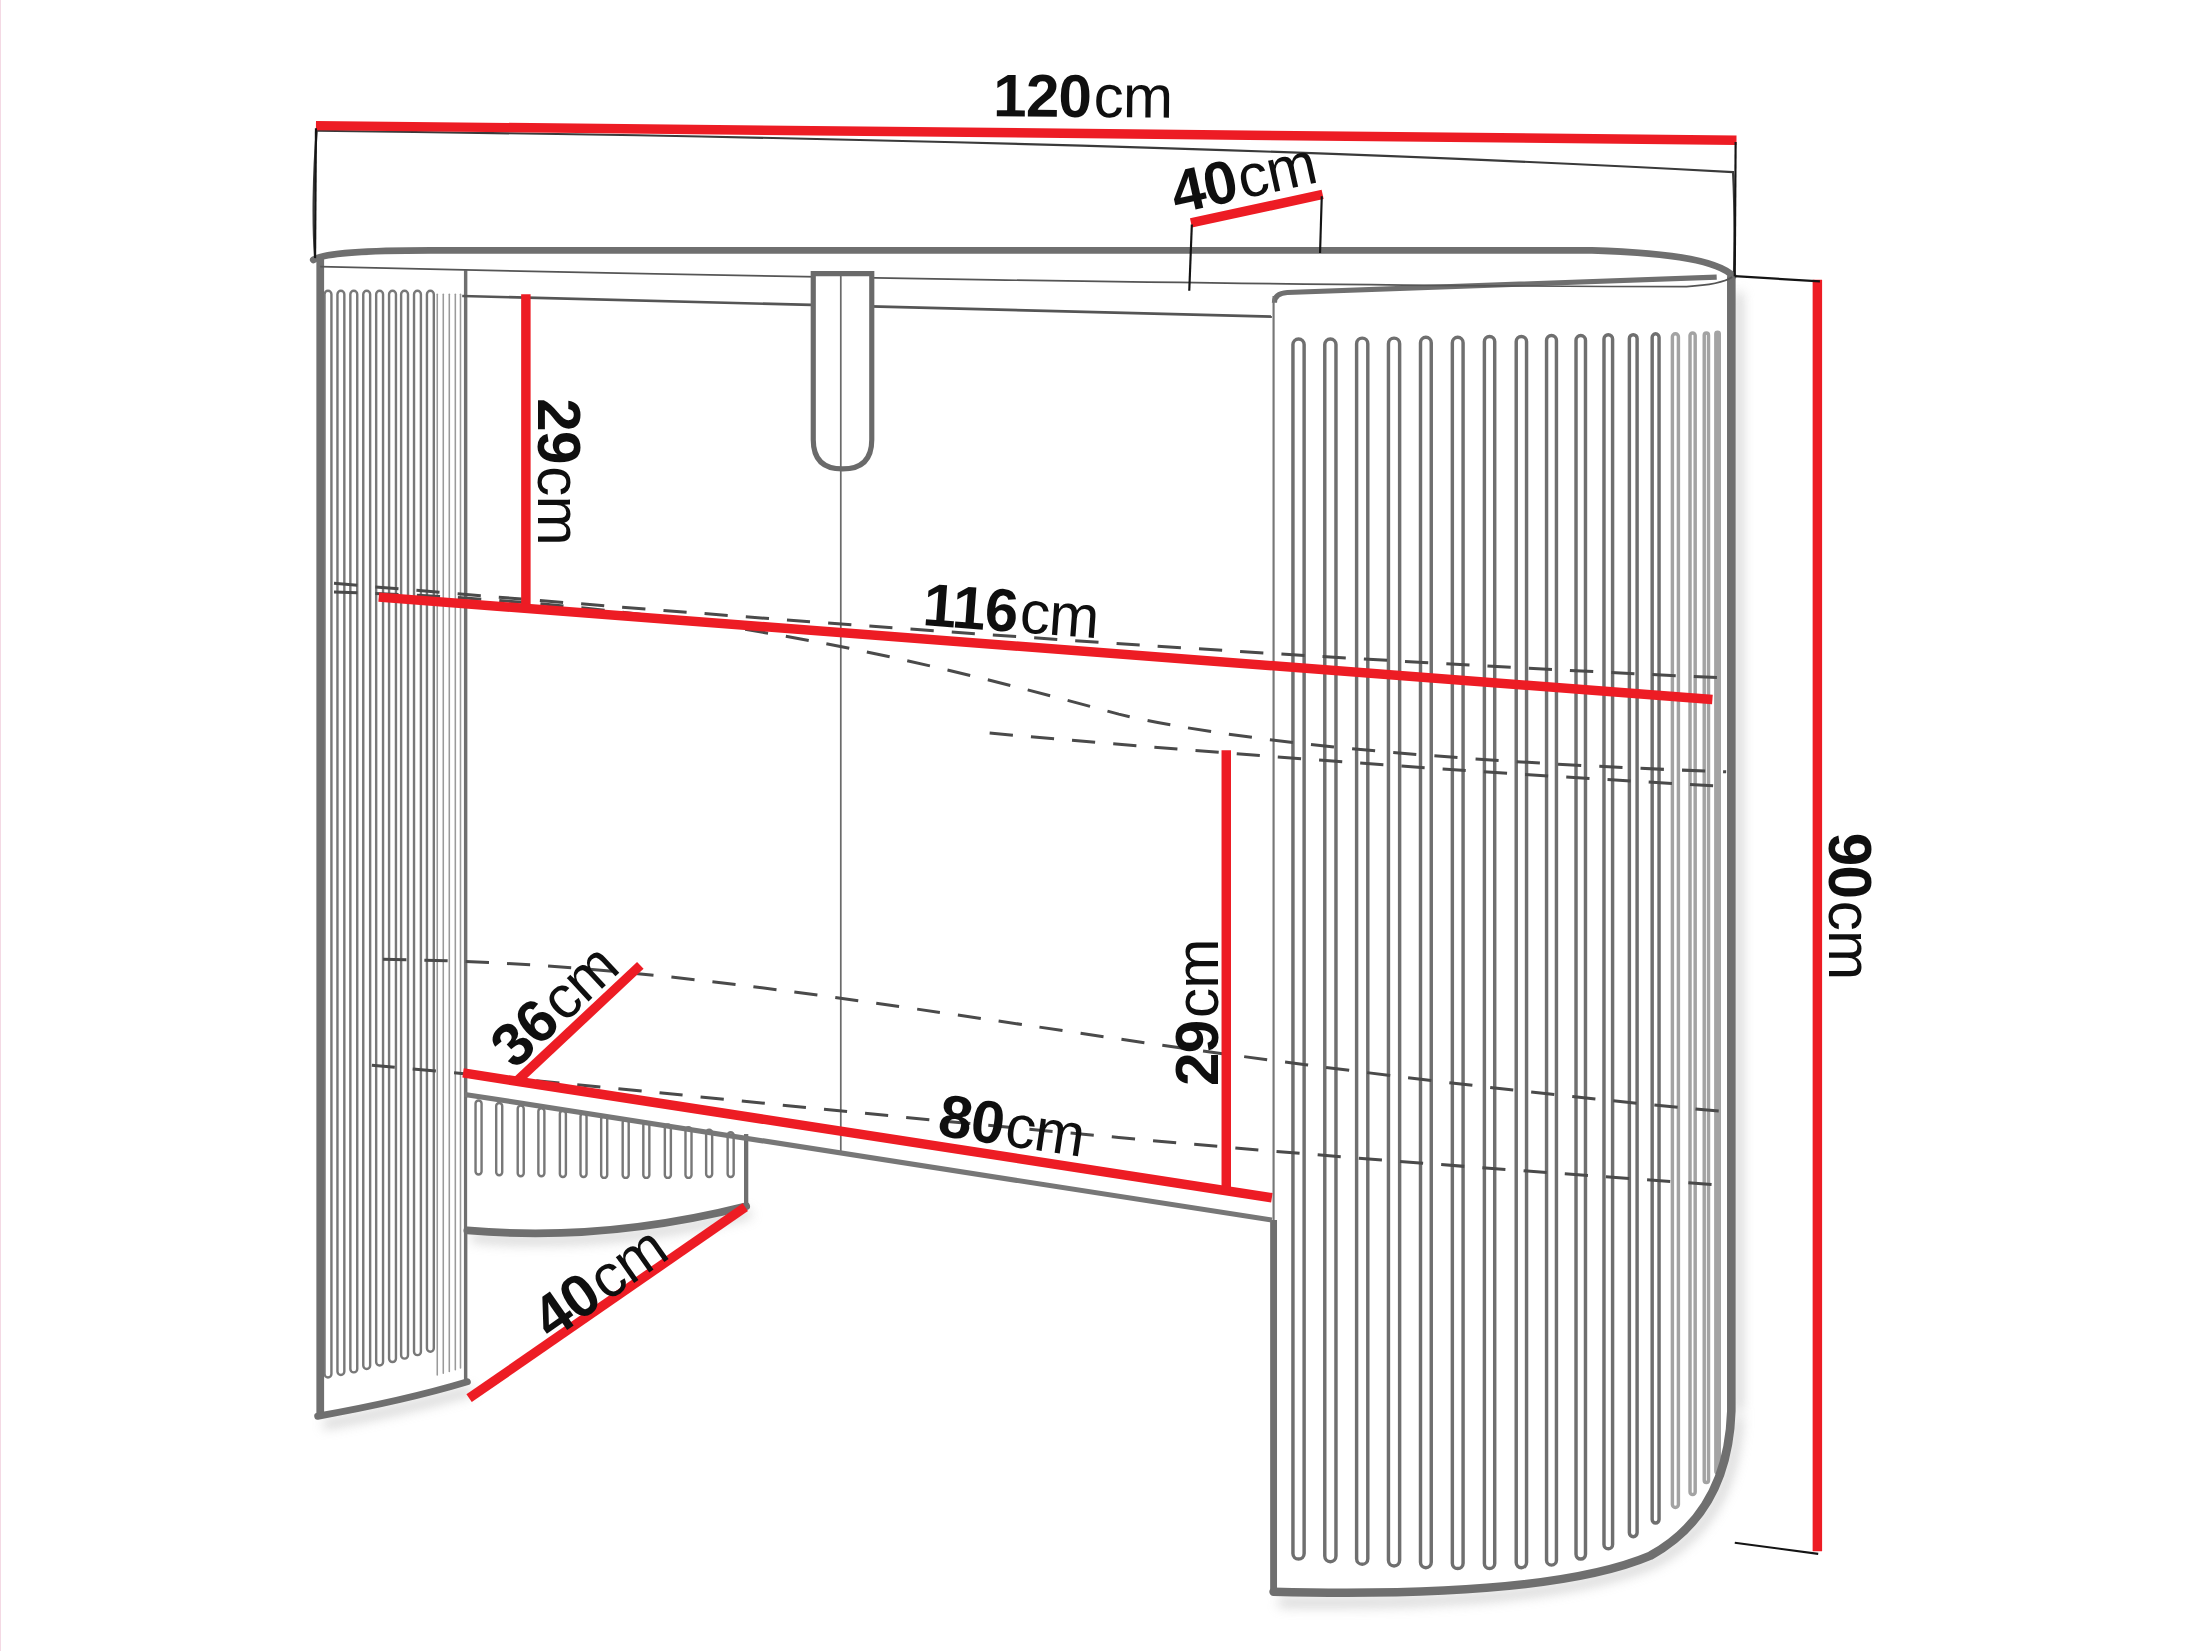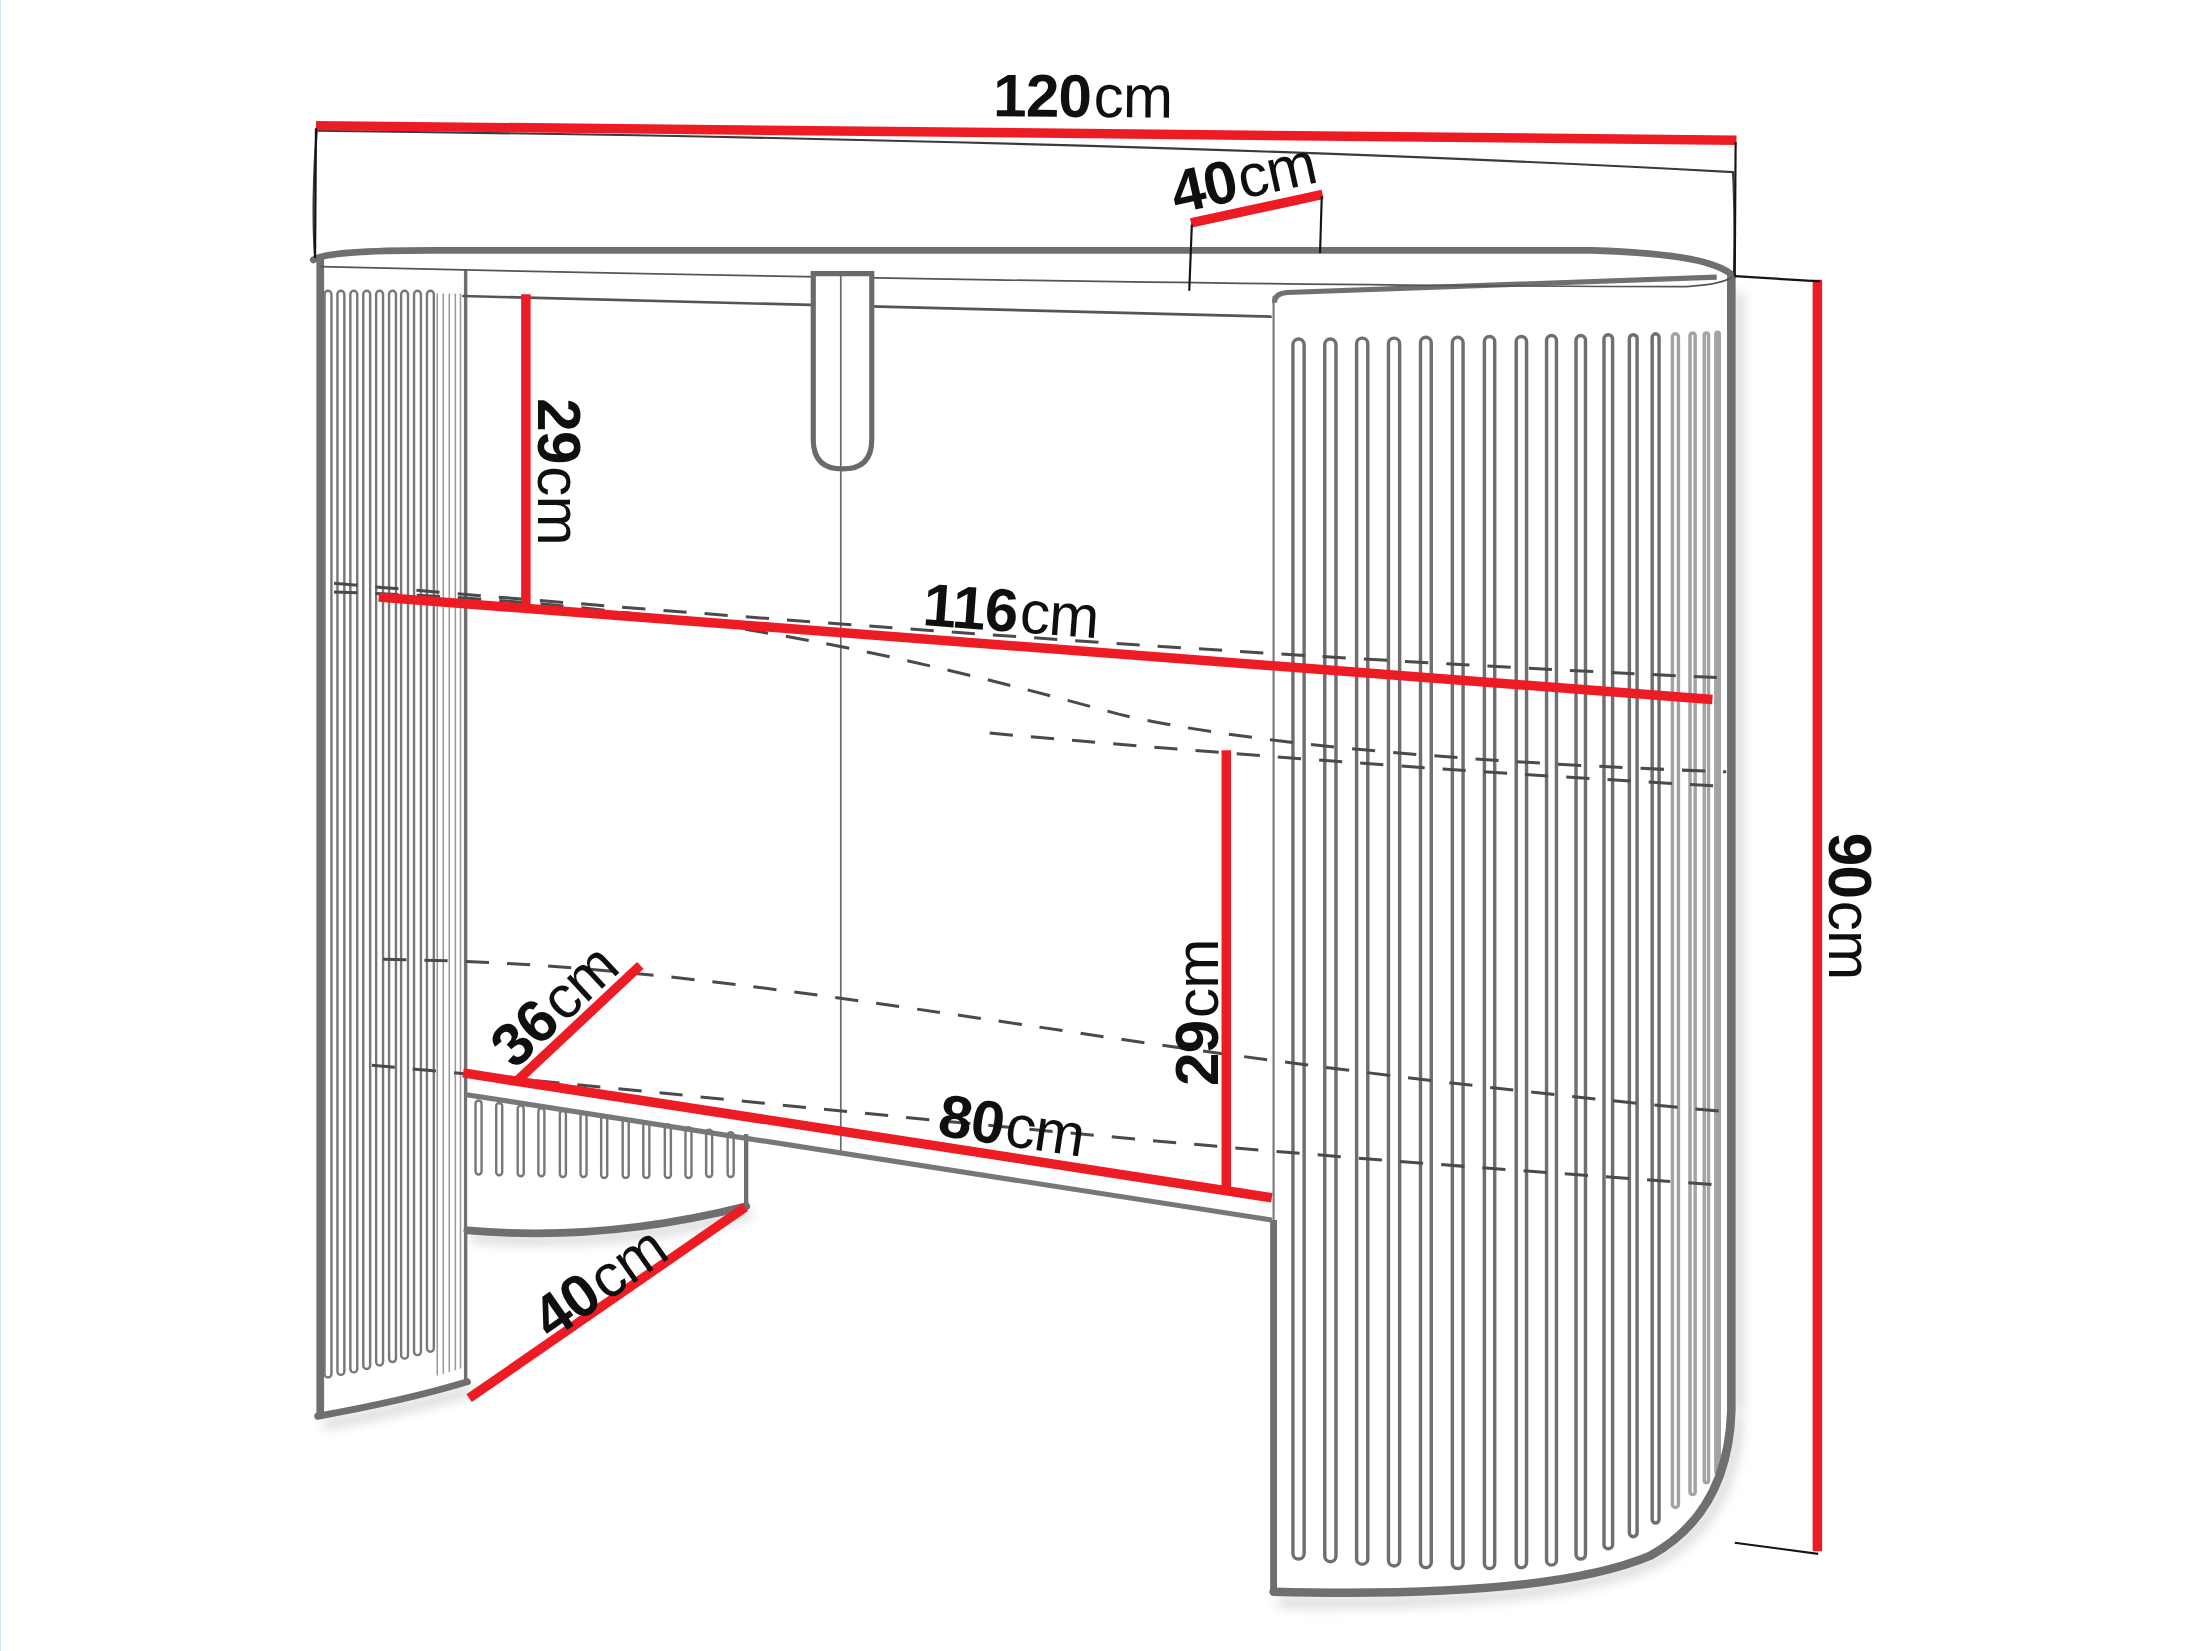--- a/index.html
+++ b/index.html
@@ -1,16 +1,16 @@
 <!DOCTYPE html>
 <html style="font-size:13.8px"><head>
 <meta charset="utf-8">
 <style>
   html,body{margin:0;padding:0;background:#ffffff;}
-  .stage{position:relative;width:2052px;height:1652px;background:#0369a1;overflow:hidden;}
+  .stage{position:relative;width:2052px;height:1652px;background:#be185d;overflow:hidden;}
   svg{position:absolute;left:0;top:0;}
   text{font-family:"Liberation Sans",sans-serif;font-size:70px;fill:#0f0f0f;letter-spacing:-1px;}
   .num{font-weight:700;}
   .unit{font-weight:400;}
 </style>
 </head>
 <body>
 
 <div class="stage">
 <svg width="2203" height="1652" viewBox="0 0 2560 1920">

